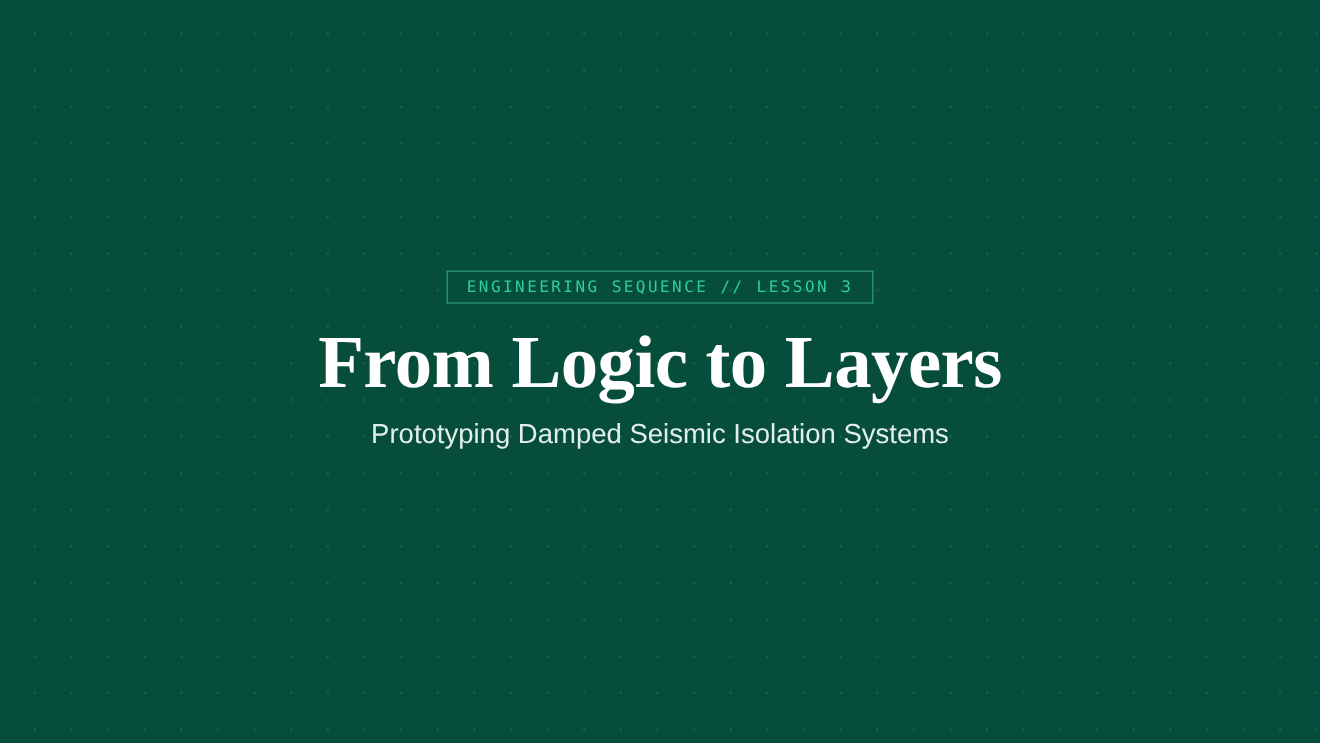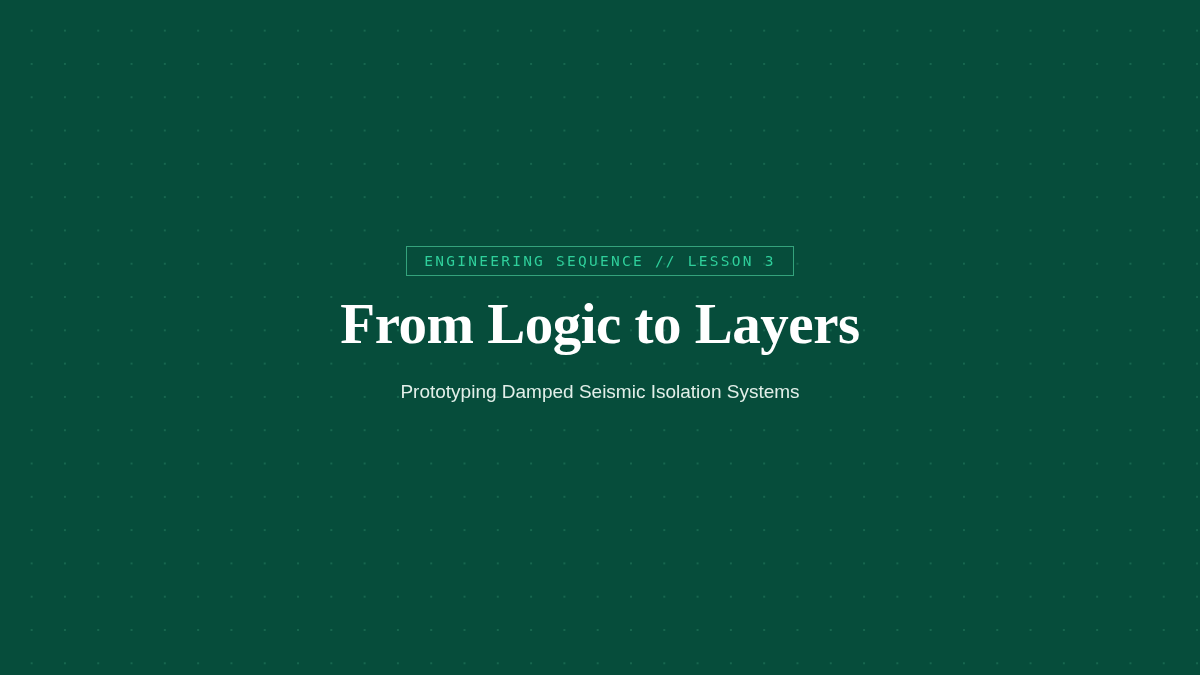--- a/index.html
+++ b/index.html
@@ -63,39 +63,39 @@
     font-size: 14.5px;
     line-height: 1;
     font-weight: 400;
     letter-spacing: 2.25px;
     color: #2fcf9b;
     white-space: nowrap;
   }
 
   
   .slide-title {
-    margin: 12px;
+    margin: 0;
     margin-top: 19px;
     font-family: "Liberation Serif", "DejaVu Serif", serif;
     font-weight: 700;
-    font-size: 57px;
+    font-size: 68px;
     line-height: 1.0;
     color: #ffffff;
     letter-spacing: -0.5px;
     text-align: right;
     white-space: nowrap;
   }
 
   
   .slide-subtitle {
     margin: 0;
     margin-top: 17px;
     font-family: "Liberation Sans", sans-serif;
     font-weight: 400;
-    font-size: 19px;
+    font-size: 25px;
     line-height: 1.2;
     color: #e2efe9;
     text-align: center;
     white-space: nowrap;
   }
 
   
   #footer-stamp {
     position: absolute;
     right: 60px;

